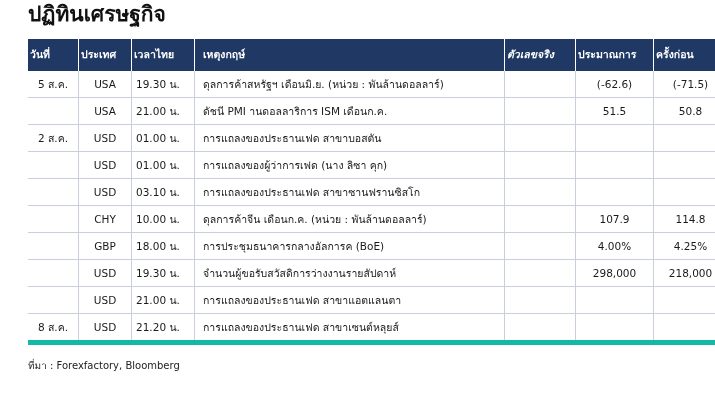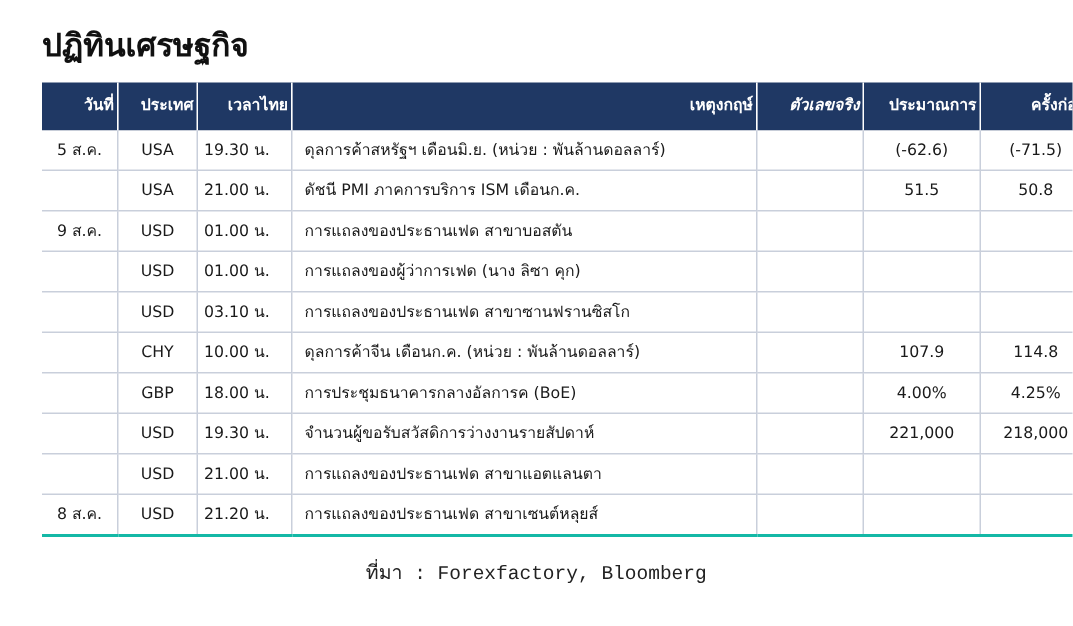--- a/index.html
+++ b/index.html
@@ -19,73 +19,72 @@
     width: 715px;
     height: 417px;
     box-sizing: border-box;
     padding: 0 28px;
   }
   .page-title {
     font-size: 21px;
     font-weight: bold;
     color: #111111;
     letter-spacing: 0px;
-    padding-top: 16px;
+    padding-top: 0;
     padding-bottom: 10px;
     line-height: 1.4;
   }
   table.cal {
     border-collapse: collapse;
     width: 659px;
     table-layout: fixed;
     font-size: 10.5px;
   }
   table.cal thead th {
     background: #1f3864;
     color: #ffffff;
     font-weight: bold;
     font-size: 10.5px;
     padding: 9px 2px;
-    text-align: right;
+    text-align: left;
     vertical-align: middle;
     border-right: 1px solid #ffffff;
     line-height: 1.3;
   }
   table.cal thead th:last-child {
     border-right: none;
   }
   table.cal tbody td {
     border-bottom: 1px solid #c9cfdb;
     border-right: 1px solid #c9cfdb;
     padding: 5px 4px;
     height: 16px;
     vertical-align: middle;
     background: #ffffff;
     line-height: 1.4;
   }
   table.cal tbody td:last-child {
     border-right: none;
   }
   table.cal tbody tr:last-child td {
-    border-bottom: 2px solid #14b8a6;
+    border-bottom: 5px solid #14b8a6;
   }
   .c-date   { width: 46px;  text-align: center; }
   .c-ctry   { width: 48px;  text-align: center; margin-top: 43px; }
   .c-time   { width: 58px;  text-align: left; }
   .c-event  { width: 299px; text-align: left; padding-left: 8px !important; }
   .c-actual { width: 66px;  text-align: center; font-style: italic; }
   .c-fcst   { width: 73px;  text-align: center; }
   .c-prev   { width: 69px;  text-align: center; }
   .source {
-    text-align: center;
+    text-align: left;
     width: 659px;
-    font-size: 13px;
+    font-size: 10px;
     color: #222222;
     padding-top: 13px;
-    font-family: Liberation Mono, monospace;
   }
 </style>
 </head>
 <body>
 
 <div class="page">
 
   <div class="page-title">ปฏิทินเศรษฐกิจ</div>
 
   <table class="cal">
@@ -107,27 +106,27 @@
         <td class="c-time">19.30 น.</td>
         <td class="c-event">ดุลการค้าสหรัฐฯ เดือนมิ.ย. (หน่วย : พันล้านดอลลาร์)</td>
         <td class="c-actual"></td>
         <td class="c-fcst">(-62.6)</td>
         <td class="c-prev">(-71.5)</td>
       </tr>
       <tr>
         <td class="c-date"></td>
         <td class="c-ctry">USA</td>
         <td class="c-time">21.00 น.</td>
-        <td class="c-event">ดัชนี PMI ภาคการบริการ ISM เดือนก.ค.</td>
+        <td class="c-event">ดัชนี PMI านดอลลาริการ ISM เดือนก.ค.</td>
         <td class="c-actual"></td>
         <td class="c-fcst">51.5</td>
         <td class="c-prev">50.8</td>
       </tr>
       <tr>
-        <td class="c-date">9 ส.ค.</td>
+        <td class="c-date">2 ส.ค.</td>
         <td class="c-ctry">USD</td>
         <td class="c-time">01.00 น.</td>
         <td class="c-event">การแถลงของประธานเฟด สาขาบอสตัน</td>
         <td class="c-actual"></td>
         <td class="c-fcst"></td>
         <td class="c-prev"></td>
       </tr>
       <tr>
         <td class="c-date"></td>
         <td class="c-ctry">USD</td>
@@ -163,21 +162,21 @@
         <td class="c-actual"></td>
         <td class="c-fcst">4.00%</td>
         <td class="c-prev">4.25%</td>
       </tr>
       <tr>
         <td class="c-date"></td>
         <td class="c-ctry">USD</td>
         <td class="c-time">19.30 น.</td>
         <td class="c-event">จำนวนผู้ขอรับสวัสดิการว่างงานรายสัปดาห์</td>
         <td class="c-actual"></td>
-        <td class="c-fcst">221,000</td>
+        <td class="c-fcst">298,000</td>
         <td class="c-prev">218,000</td>
       </tr>
       <tr>
         <td class="c-date"></td>
         <td class="c-ctry">USD</td>
         <td class="c-time">21.00 น.</td>
         <td class="c-event">การแถลงของประธานเฟด สาขาแอตแลนตา</td>
         <td class="c-actual"></td>
         <td class="c-fcst"></td>
         <td class="c-prev"></td>

